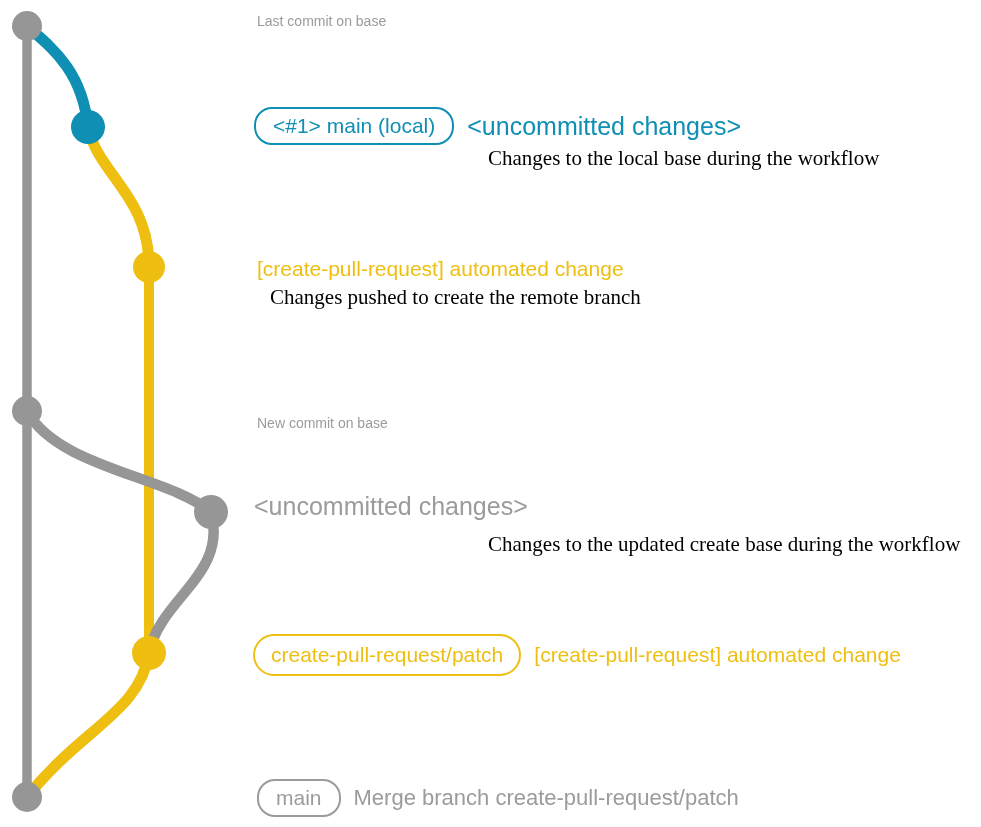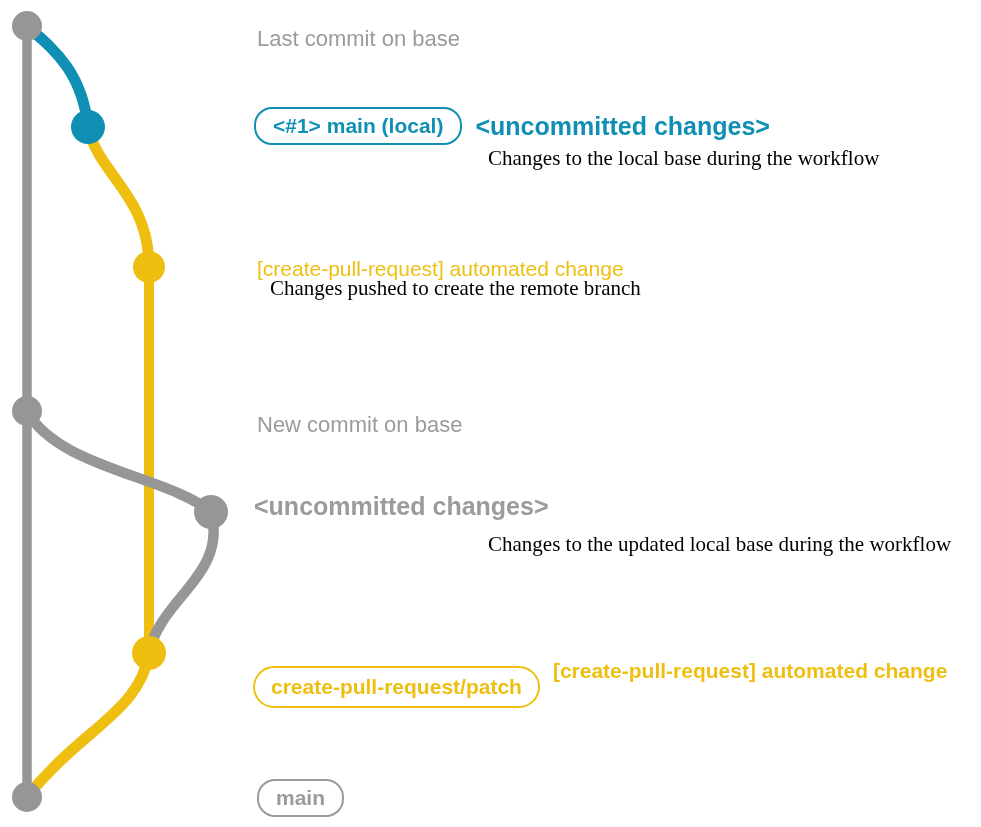--- a/index.html
+++ b/index.html
@@ -1,30 +1,30 @@
 <!DOCTYPE html>
 <html style="--gray-line: #969696; --gray-text: #9b9b9b; --blue: #0f8fb4; --yellow: #eebf10; --ink: #000000;"><head>
 <meta charset="utf-8">
 <style>
   html,body{margin:0;padding:0;background:#ffffff;}
   .canvas{
     position:relative;width:981px;height:827px;background:#ffffff;
     font-family:"Liberation Sans",sans-serif;overflow:hidden;
   }
   .abs{position:absolute;}
-  .annot{font-size:22px;color:var(--gray-text);white-space:nowrap;margin-top:13px;}
-  .row{display:flex;align-items:center;gap:13px;font-weight:bold;}
+  .annot{font-size:14px;color:var(--gray-text);white-space:nowrap;}
+  .row{display:flex;align-items:center;gap:13px;}
   .badge{
     display:inline-flex;align-items:center;justify-content:center;
     border:2px solid;border-radius:18px;padding:5px 17px;
     font-size:21px;white-space:nowrap;background:#fff;
   }
   .badge.blue{color:var(--blue);border-color:var(--blue);}
   .badge.gray{color:var(--gray-text);border-color:var(--gray-text);}
-  .badge.yellow{color:var(--yellow);border-color:var(--yellow);padding:7px 16px;border-radius:21px;margin-top:32px;}
+  .badge.yellow{color:var(--yellow);border-color:var(--yellow);padding:7px 16px;border-radius:21px;}
   .status{font-size:25px;white-space:nowrap;}
   .status.blue{color:var(--blue);}
   .status.gray{color:var(--gray-text);}
   .ylabel{font-size:21px;color:var(--yellow);white-space:nowrap;}
   .desc{
     font-family:"Liberation Serif","DejaVu Serif",serif;
     font-size:21px;color:var(--ink);white-space:nowrap;
   }
   .merge-label{font-size:22px;color:var(--gray-text);white-space:nowrap;}
   svg .stroke-gray{stroke:var(--gray-line);}
@@ -60,31 +60,32 @@
 
   <div class="abs annot" style="left:257px;top:13px">Last commit on base</div>
 
   <div class="abs row" style="left:254px;top:107px">
     <span class="badge blue">&lt;#1&gt; main (local)</span>
     <span class="status blue">&lt;uncommitted changes&gt;</span>
   </div>
   <div class="abs desc" style="left:488px;top:146px">Changes to the local base during the workflow</div>
 
   <div class="abs ylabel" style="left:257px;top:257px">[create-pull-request] automated change</div>
-  <div class="abs desc" style="left:270px;top:276px">Changes pushed to create the remote branch</div>
+  <div class="abs desc" style="left:270px;top:285px">Changes pushed to create the remote branch</div>
 
-  <div class="abs annot" style="left:257px;top:399px">New commit on base</div>
+  <div class="abs annot" style="left:257px;top:415px">New commit on base</div>
 
   <div class="abs row" style="left:254px;top:492px">
     <span class="status gray">&lt;uncommitted changes&gt;</span>
   </div>
-  <div class="abs desc" style="left:488px;top:532px">Changes to the updated local base during the workflow</div>
+  <div class="abs desc" style="left:488px;top:532px">Changes to the updated create base during the workflow</div>
 
   <div class="abs row" style="left:253px;top:634px">
     <span class="badge yellow">create-pull-request/patch</span>
     <span class="ylabel">[create-pull-request] automated change</span>
   </div>
 
   <div class="abs row" style="left:257px;top:779px;">
     <span class="badge gray">main</span>
+    <span class="merge-label">Merge branch create-pull-request/patch</span>
   </div>
 
 </div>
 
 </body></html>

